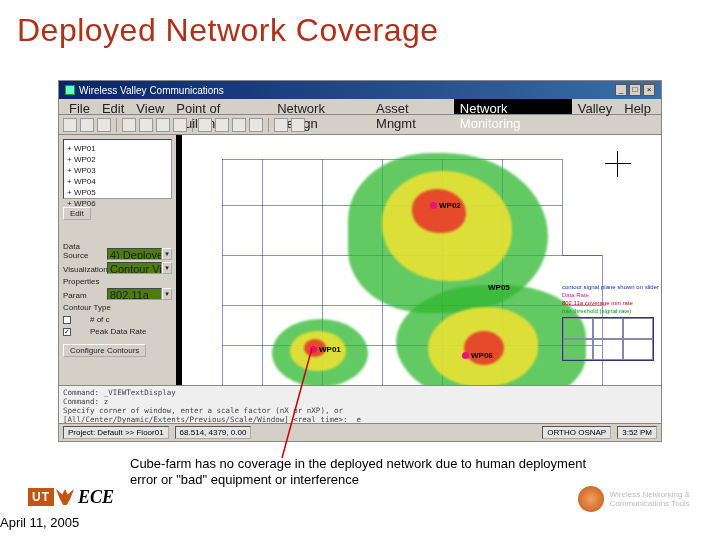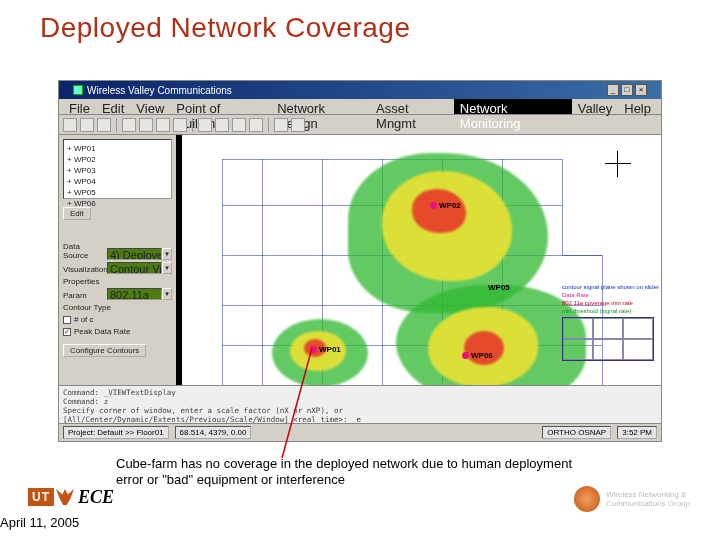--- a/index.html
+++ b/index.html
@@ -1,38 +1,38 @@
 <!DOCTYPE html>
 <html><head>
 <meta charset="utf-8">
 <style>
   * { box-sizing: border-box; margin: 0; padding: 0; }
   body { width: 720px; height: 540px; background: #fff; font-family: Arial, sans-serif; position: relative; overflow: hidden; }
-  .slide-title { font-size: 28px; color: #b03018; padding: 12px 0 0 40px; font-weight: normal; letter-spacing: 0.5px; }
+  .slide-title { font-size: 32px; color: #b03018; padding: 12px 0 0 17px; font-weight: normal; letter-spacing: 0.5px; }
   .app-shot { position: absolute; left: 58px; top: 80px; width: 604px; height: 362px; border: 1px solid #888; background: #d4d0c8; }
-  .titlebar { height: 18px; background: linear-gradient(90deg,#0a246a,#3a6ea5); color: #fff; font-size: 10px; padding: 2px 14px; display: flex; align-items: center; }
+  .titlebar { height: 18px; background: linear-gradient(90deg,#0a246a,#3a6ea5); color: #fff; font-size: 10px; padding: 2px 6px; display: flex; align-items: center; }
   .titlebar .icon { width: 10px; height: 10px; background: #6fc; margin-right: 4px; border:1px solid #0a0; }
   .titlebar .winbtns { margin-left:auto; display:flex; gap:2px;}
   .winbtn { width:12px; height:12px; background:#d4d0c8; border:1px solid #555; font-size:8px; line-height:10px; text-align:center; color:#000;}
   .menubar { height: 16px; background:#d4d0c8; border-bottom:1px solid #888; display:flex; padding:0 4px; }
   .menu-item { font-size:13px; color:#222; padding:2px 6px; }
   .menu-item.hl { background:#000000; color:#fff; }
   .toolbar { height:20px; background:#d4d0c8; border-bottom:1px solid #888; display:flex; align-items:center; padding:0 4px; gap:3px;}
   .tool { width:14px; height:14px; background:#e8e6e0; border:1px solid #999; }
   .tool.sep { width:1px; background:#999; border:none; margin:0 2px;}
   .workspace { position:absolute; top:54px; left:0; right:0; bottom:34px; display:flex; }
   .sidepanel { width:123px; background:#d4d0c8; border-right:6px solid #000000; padding:4px; font-size:8px; color:#222; overflow:hidden;}
   .wp-tree { background:#fff; border:1px inset #999; padding:3px; margin-bottom:6px; height:60px; }
   .wp-tree div { line-height:11px; }
   .btn-small { display:inline-block; background:#d4d0c8; border:1px outset #fff; padding:1px 6px; font-size:8px; margin:2px 0;}
   .prop-row { display:flex; align-items:flex-end; margin-top:2px; }
   .prop-row label { width:44px; font-size:8px; }
   .prop-row .sel { flex:1; background:#4d7c0f; border:1px inset #999; height:12px; font-size:11px; padding:0 2px; overflow:hidden; white-space:nowrap;}
   .prop-row .dd { width:10px; height:12px; background:#d4d0c8; border:1px outset #fff; font-size:7px; text-align:center; line-height:10px;}
-  .cb-row { font-size:8px; margin-top:3px; display:flex; align-items:center; gap:3px;}
+  .cb-row { font-size:8px; margin-top:3px; display:flex; align-items:center; gap:19px;}
   .cb { width:8px; height:8px; border:1px solid #555; background:#fff; display:inline-flex; align-items:center; justify-content:center; font-size:7px;}
   .map-pane { flex:1; background:#fff; position:relative; overflow:hidden; }
   
   .floorplan { position:absolute; inset:0; }
   .fp-line { position:absolute; background:#2a3aa0; opacity:0.55; }
   
   .cov { position:absolute; border-radius:50%; filter:blur(1px); }
   .cov.g { background:#2fb82f; opacity:0.75; }
   .cov.y { background:#f2e430; opacity:0.85; }
   .cov.r { background:#e63a2a; opacity:0.9; }
@@ -217,26 +217,26 @@
     <span class="spacer"></span>
     <span class="cell">ORTHO  OSNAP</span>
     <span class="cell">3:52 PM</span>
   </div>
 </div>
 
 <svg style="position:absolute; left:0; top:0; width:720px; height:540px; pointer-events:none;">
   <line x1="312" y1="348" x2="282" y2="458" stroke="#d00000" stroke-width="1.5"></line>
 </svg>
 
-<div class="callout-text" style="left:116px; top:456px; width:470px;">Cube-farm has no coverage in the deployed network due to human deployment error or "bad" equipment  or interference</div>
+<div class="callout-text" style="left:130px; top:456px; width:470px;">Cube-farm has no coverage in the deployed network due to human deployment error or "bad" equipment  or interference</div>
 
 <div class="logo-ut">
   <span class="block">UT</span>
   <span class="horn"></span>
   <span class="ece">ECE</span>
 </div>
 
 <div class="logo-wncg">
   <span class="badge"></span>
-  <span><span>Wireless Networking &amp;</span><br><span>Communications Group</span></span>
+  <span><span>Wireless Networking &amp;</span><br><span>Communications Tools</span></span>
 </div>
 
 <div class="footer-date">April 11, 2005</div>
 
 </body></html>

